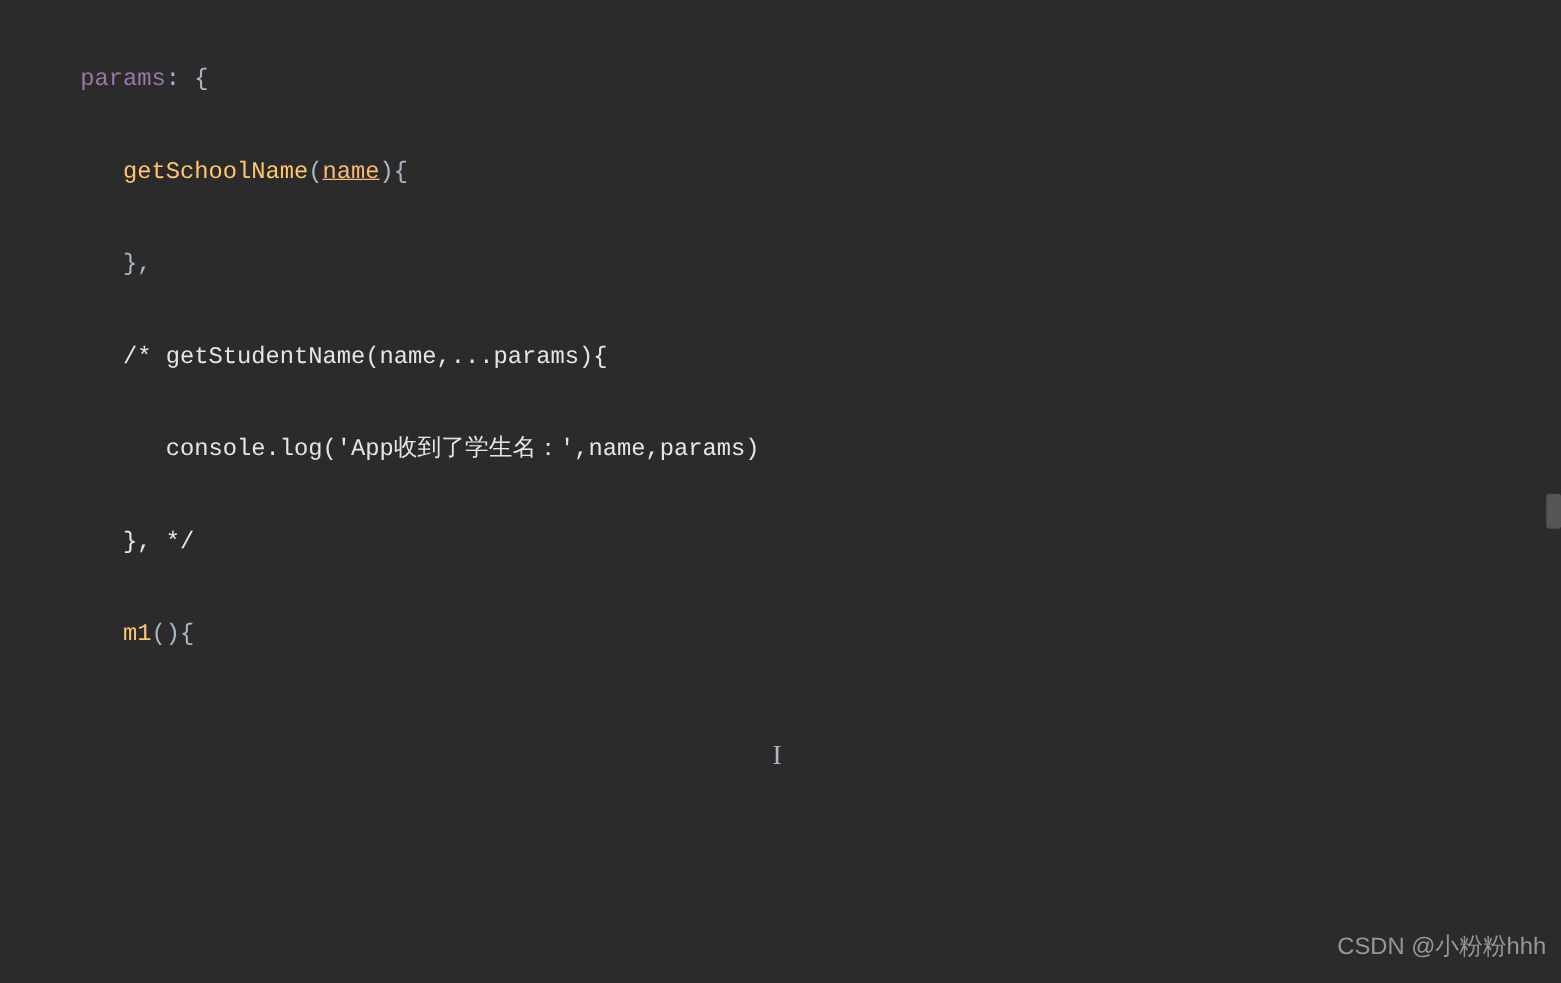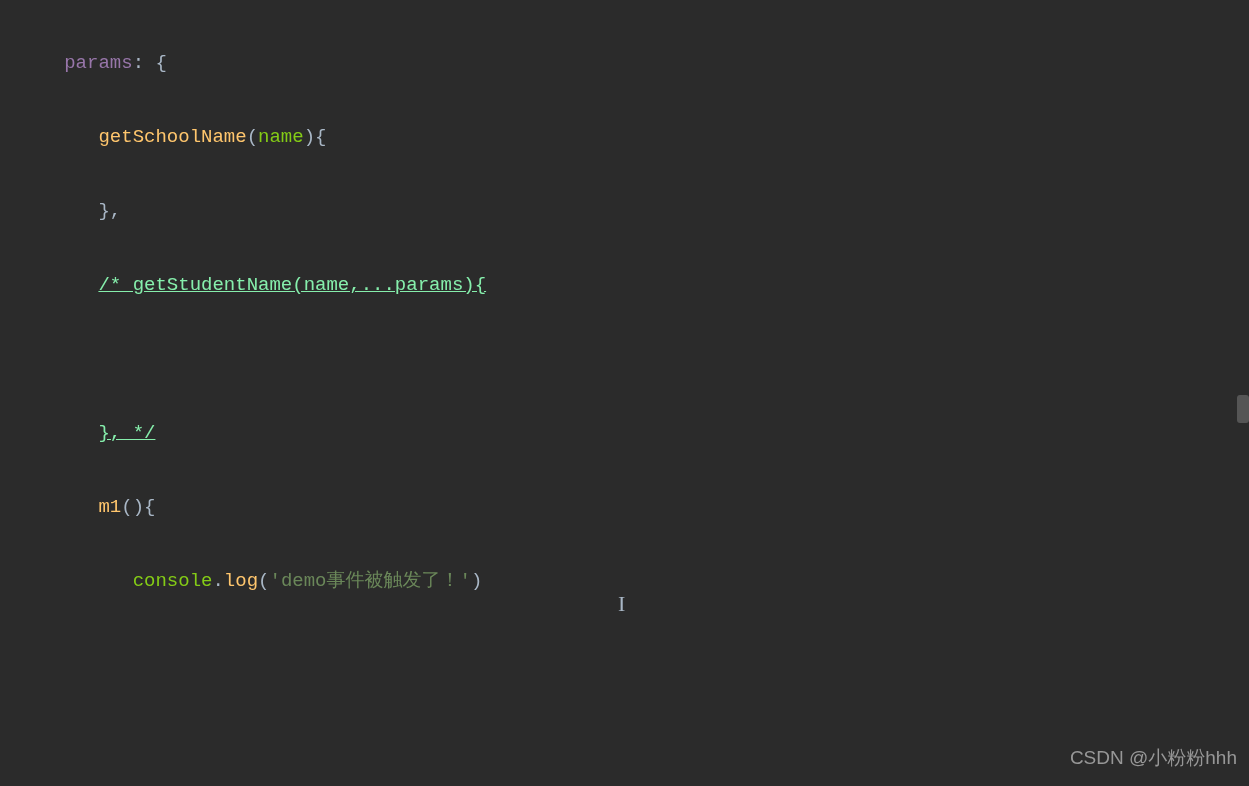--- a/index.html
+++ b/index.html
@@ -25,22 +25,22 @@
     }
     .line {
       display: block;
       padding-left: 30px;
       height: 37px;
     }
     .method-name { color: #ffc66d; }
     .property-def { color: #9876aa; }
     .string { color: #6a8759; }
     .punct { color: #a9b7c6; }
-    .param { color: #84cc16; }
-    .comment { color: #86efac; text-decoration: underline; }
+    .param { color: #fdba74; text-decoration: underline; }
+    .comment { color: #e5e5e5; }
     .text-cursor {
       position: absolute;
       color: #a9b7c6;
       left: 618px;
       top: 583px;
       font-size: 22px;
       font-family: serif;
     }
     .watermark {
       position: absolute;
@@ -62,24 +62,23 @@
     }
   </style>
 </head>
 <body>
 
 <div class="code-container">
 <span class="line"><span>   </span><span class="property-def">params</span><span class="punct">: {</span></span>
 <span class="line"><span>      </span><span class="method-name">getSchoolName</span><span class="punct">(</span><span class="param">name</span><span class="punct">){</span></span>
 <span class="line"><span>      </span><span class="punct">},</span></span>
 <span class="line"><span>      </span><span class="comment">/* getStudentName(name,...params){</span></span>
-<span class="line"><span>         </span></span>
+<span class="line"><span>         </span><span class="comment">console.log('App收到了学生名：',name,params)</span></span>
 <span class="line"><span>      </span><span class="comment">}, */</span></span>
 <span class="line"><span>      </span><span class="method-name">m1</span><span class="punct">(){</span></span>
-<span class="line"><span>         </span><span class="param">console</span><span class="punct">.</span><span class="method-name">log</span><span class="punct">(</span><span class="string">'demo事件被触发了！'</span><span class="punct">)</span></span>
 <span class="line"></span>
 
 
 
 
 
 
 
 
 

